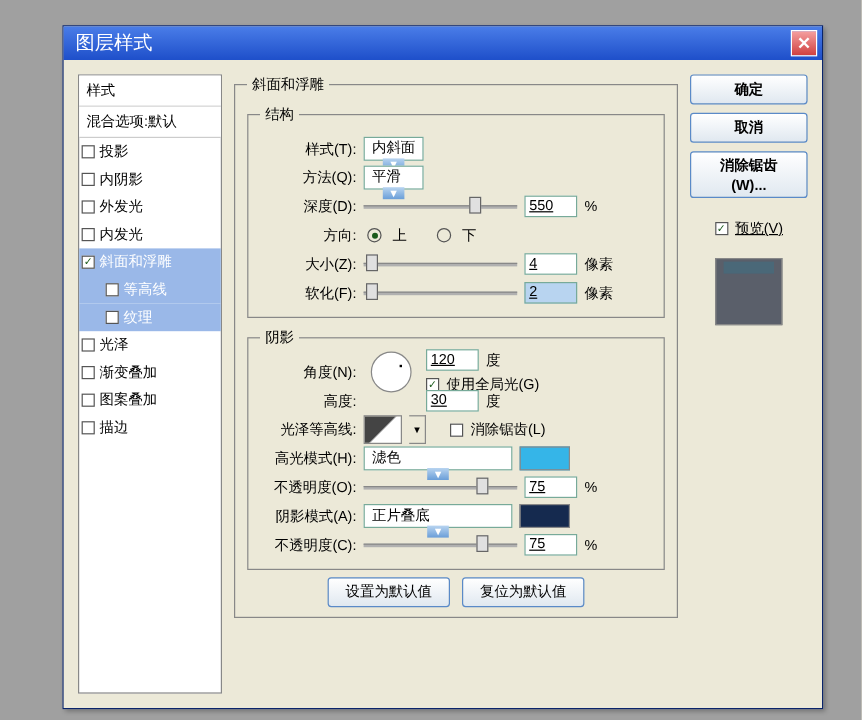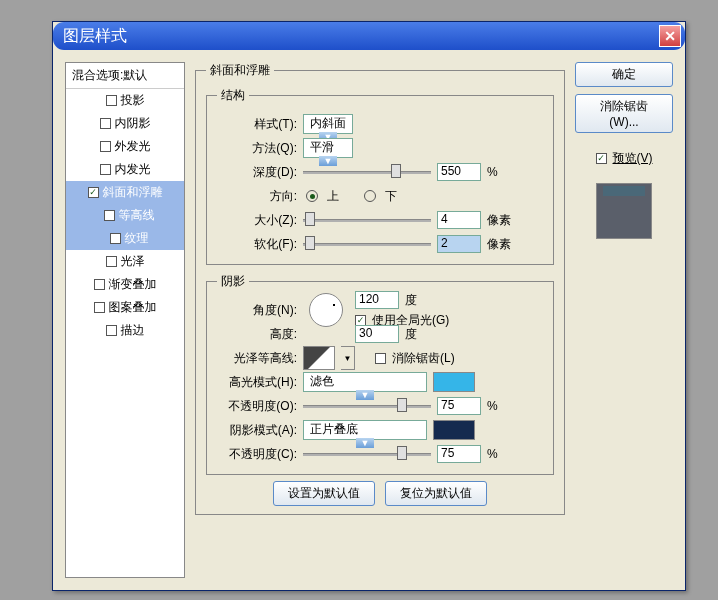--- a/index.html
+++ b/index.html
@@ -1,70 +1,71 @@
 <!DOCTYPE html>
 <html><head>
 <meta charset="utf-8">
 <style>
 * { box-sizing: border-box; margin: 0; padding: 0; font-family: "Microsoft YaHei", "SimSun", sans-serif; font-size: 12px; }
 body { background: #a0a0a0; width: 718px; height: 600px; position: relative; }
 .dialog { position: absolute; left: 52px; top: 21px; width: 634px; height: 570px; background: #ece9d8; border: 1px solid #0a246a; box-shadow: 2px 2px 4px rgba(0,0,0,0.3); }
-.titlebar { height: 28px; background: linear-gradient(to bottom, #4a7de8, #1e4fca); display: flex; align-items: center; padding: 0 4px; border-radius: 11px; }
+.titlebar { height: 28px; background: linear-gradient(to bottom, #4a7de8, #1e4fca); display: flex; align-items: center; padding: 0 4px; }
 .titlebar-text { color: #fff; font-size: 16px; flex: 1; padding-left: 6px; }
 .close-btn { width: 22px; height: 22px; background: linear-gradient(to bottom, #f5a0a0, #d04040); border: 1px solid #fff; display: flex; align-items: center; justify-content: center; color: #fff; font-weight: bold; font-size: 14px; cursor: pointer; }
 .dialog-body { display: flex; padding: 12px; gap: 10px; height: calc(100% - 28px); }
 
 .sidebar { width: 120px; border: 1px solid #888; background: #fff; }
 .sidebar .hdr { padding: 4px 6px; border-bottom: 1px solid #ccc; background: #fff; }
-.sidebar .item { display: flex; align-items: center; padding: 3px 14px; gap: 4px; cursor: pointer; justify-content: center; }
+.sidebar .item { display: flex; align-items: center; padding: 3px 2px; gap: 4px; cursor: pointer; }
 .sidebar .item.selected { background: #9ab8e8; color: #fff; }
 .sidebar .item.child { padding-left: 22px; }
 .sidebar .item.child.selected { background: #9ab8e8; }
 .cb { width: 11px; height: 11px; border: 1px solid #555; background: #fff; display: inline-flex; align-items: center; justify-content: center; font-size: 9px; color: #1a5a1a; line-height: 1; }
 
 .main { flex: 1; display: flex; flex-direction: column; gap: 8px; }
 fieldset { border: 1px solid #888; padding: 8px 10px; }
 legend { padding: 0 4px; }
 .row { display: flex; align-items: center; height: 24px; gap: 6px; }
 .lbl { width: 80px; text-align: right; }
 .select { display: inline-flex; align-items: center; border: 1px solid #7a9; height: 20px; background: #fff; flex-direction: column; }
 .select .val { padding: 0 6px; min-width: 48px; }
 .select .arrow { width: 18px; height: 18px; background: linear-gradient(to bottom, #b8d4f0, #6a9ed8); display: flex; align-items: center; justify-content: center; color: #fff; font-size: 9px; }
 .slider { width: 128px; height: 6px; position: relative; display: flex; align-items: center; }
 .slider-track { width: 100%; height: 3px; background: #b0b0b0; border-top: 1px solid #888; }
 .slider-thumb { position: absolute; width: 10px; height: 14px; background: #e0e0e0; border: 1px solid #666; top: -5px; }
-.numbox { width: 44px; height: 18px; border: 1px solid #7a9; background: #fff; padding: 0 3px; text-align: left; }
+.numbox { width: 44px; height: 18px; border: 1px solid #7a9; background: #fff; padding: 0 3px; text-align: left; text-decoration: underline; }
 .numbox.sel { background: #b8d4f0; }
 .radio { width: 12px; height: 12px; border: 1px solid #555; border-radius: 50%; display: inline-flex; align-items: center; justify-content: center; margin: 0 3px; }
 .radio.on::after { content: ''; width: 5px; height: 5px; background: #1a5a1a; border-radius: 50%; }
 .angle-dial { width: 34px; height: 34px; border: 1px solid #888; border-radius: 50%; background: #fff; position: relative; margin: 0 6px; }
 .angle-dial::after { content: ''; position: absolute; width: 2px; height: 2px; background: #000; right: 7px; top: 10px; }
 .contour-thumb { width: 32px; height: 24px; border: 1px solid #888; background: linear-gradient(135deg, #444 0%, #444 48%, #fff 52%, #fff 100%); }
 .drop { width: 14px; height: 24px; border: 1px solid #888; border-left: none; display: flex; align-items: center; justify-content: center; font-size: 8px; }
 .swatch { width: 42px; height: 20px; border: 1px solid #888; }
 .btn { border: 1px solid #5a8ac8; background: linear-gradient(to bottom, #fff, #e0e8f0); padding: 3px 14px; cursor: pointer; border-radius: 3px; text-align: center; }
 
 .rightcol { width: 98px; display: flex; flex-direction: column; gap: 7px; }
-.rightcol .btn { display: block; width: 100%; }
+.rightcol .btn { display: block; width: 100%; font-weight: bold; }
 .preview-box { width: 56px; height: 56px; border: 1px solid #888; background: #5a5f6a; margin: 6px auto; display: flex; align-items: flex-start; justify-content: center; }
 .preview-box::before { content: ''; width: 42px; height: 10px; background: #4a6878; margin-top: 2px; }
 .bottom-btns { display: flex; gap: 10px; justify-content: center; margin-top: 6px; }
 .u { text-decoration: underline; }
 </style>
 </head>
 <body>
 
 <div class="dialog">
   <div class="titlebar">
     <div class="titlebar-text">图层样式</div>
     <div class="close-btn">✕</div>
   </div>
   <div class="dialog-body">
 
     <div class="sidebar">
+      <div class="hdr">样式</div>
       <div class="hdr">混合选项:默认</div>
       <div id="sidebar-items">
           <div class="item">
             <span class="cb"></span>
             <span>投影</span>
           </div>
           <div class="item">
             <span class="cb"></span>
             <span>内阴影</span>
           </div>
@@ -234,20 +235,21 @@
 
         <div class="bottom-btns">
           <div class="btn">设置为默认值</div>
           <div class="btn">复位为默认值</div>
         </div>
       </fieldset>
     </div>
 
     <div class="rightcol">
       <div class="btn">确定</div>
+      <div class="btn">取消</div>
       <div class="btn"><span>消除锯齿(W)...</span></div>
       <div class="row" style="justify-content:center;margin-top:6px">
         <span class="cb">✓</span>
         <span class="u">预览(V)</span>
       </div>
       <div class="preview-box"></div>
     </div>
   </div>
 </div>
 

